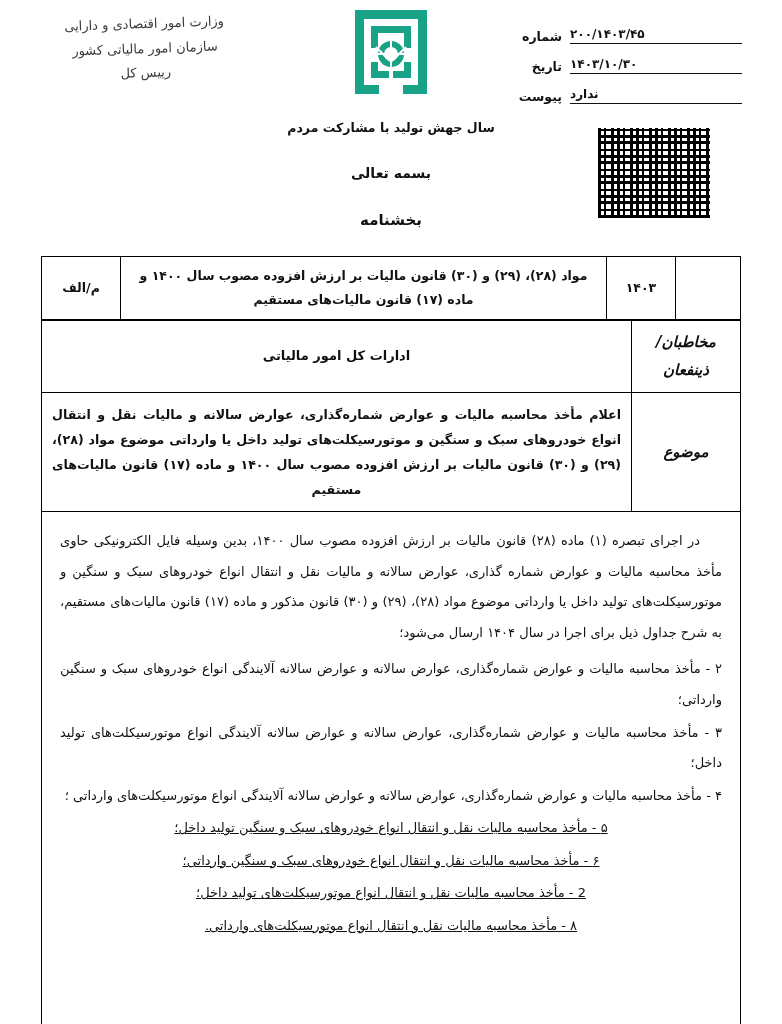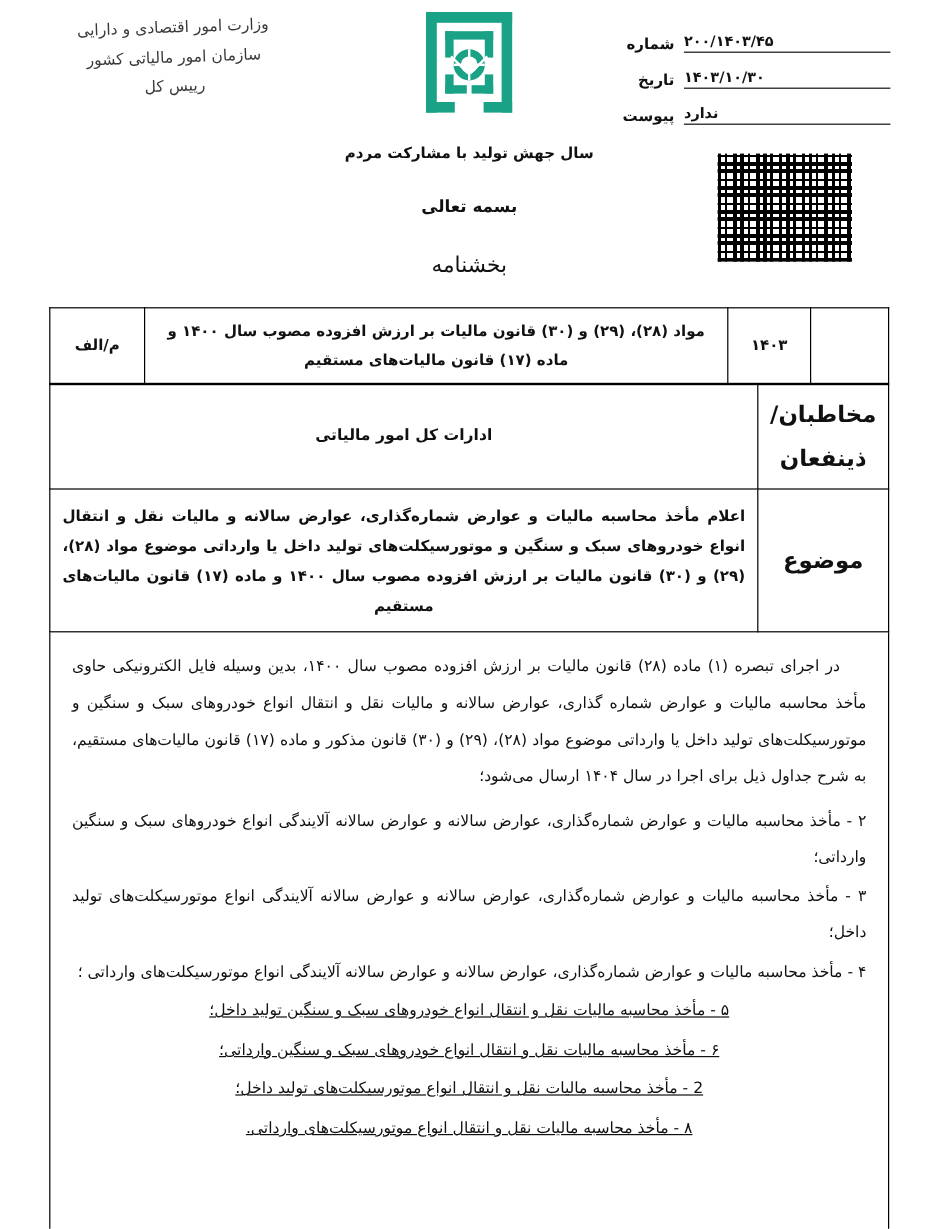--- a/index.html
+++ b/index.html
@@ -107,22 +107,22 @@
     font-size: 12.5px;
     font-weight: bold;
     margin-bottom: 30px;
   }
   .besmellah {
     font-size: 14px;
     font-weight: bold;
     margin-bottom: 30px;
   }
   .doc-type {
-    font-size: 18px;
-    font-weight: normal;
+    font-size: 15px;
+    font-weight: bold;
   }
 
   
   .tbl {
     width: 700px;
     margin: 0 auto;
     border-collapse: collapse;
     table-layout: fixed;
   }
   .tbl td {
@@ -137,21 +137,22 @@
   .c-blank { width: 48px; }
   .c-year { width: 52px; font-size: 13.5px; }
   .c-subjref { font-size: 12px; }
   .c-code { width: 62px; }
 
   .body-table { margin-top: 0; border-top: none; }
   .body-table td.lbl {
     width: 92px;
     text-align: center;
     font-weight: bold;
-    font-size: 19px;
+    font-size: 15px;
+    font-style: italic;
   }
   .body-table td.val {
     font-weight: bold;
     font-size: 13px;
     text-align: center;
     line-height: 2.1;
   }
   .body-table td.val.subject {
     text-align: justify;
     text-align-last: center;

